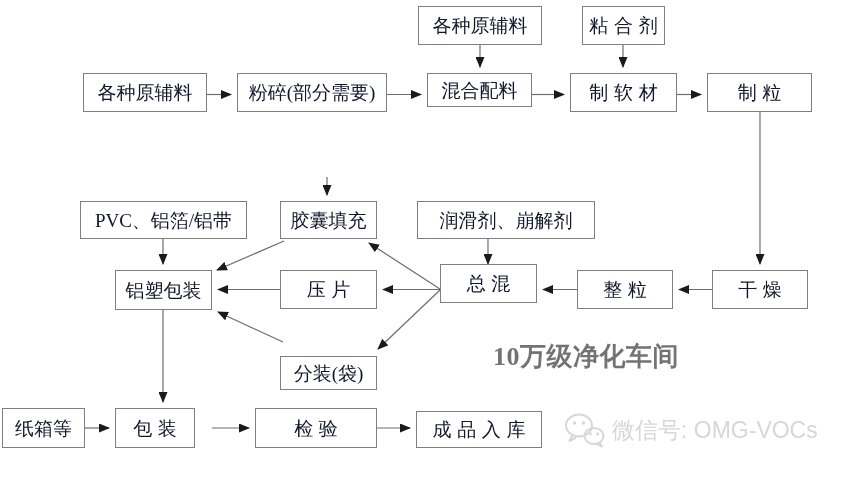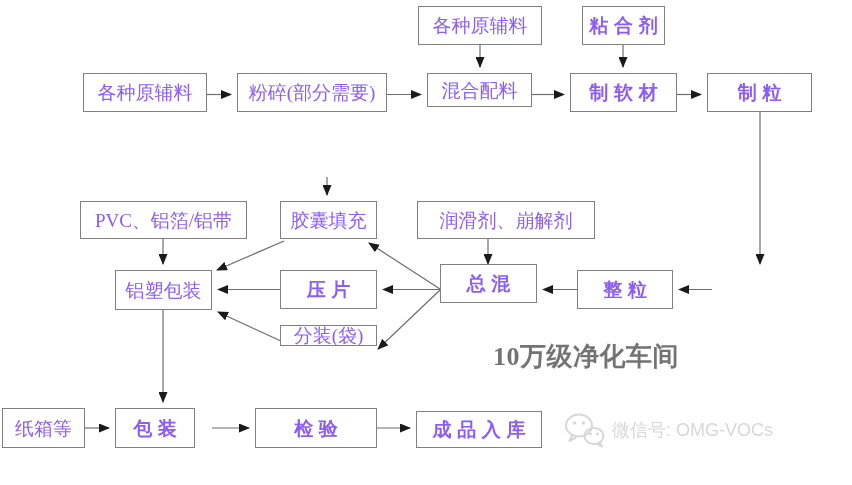--- a/index.html
+++ b/index.html
@@ -5,32 +5,32 @@
   html,body{margin:0;padding:0;background:#ffffff;}
   .stage{
     position:relative;width:852px;height:485px;background:#ffffff;overflow:hidden;
     font-family:"Liberation Serif","DejaVu Serif",serif;
   }
   .edges{position:absolute;left:0;top:0;width:852px;height:485px;}
   .edge{stroke:#6d6d6d;stroke-width:1.2;}
   .node{
     position:absolute;box-sizing:border-box;background:#ffffff;
     border:1px solid #7f7f7f;display:flex;align-items:center;justify-content:center;
-    font-size:19px;color:#8b5cf6;white-space:nowrap;line-height:1;
+    font-size:19px;color:#0f172a;white-space:nowrap;line-height:1;
   }
-  .node.spaced{letter-spacing:0.30em;text-indent:0.30em;font-weight:bold;}
+  .node.spaced{letter-spacing:0.30em;text-indent:0.30em;}
   .caption{
     position:absolute;left:488px;top:341px;width:196px;height:30px;
     font-size:26px;font-weight:bold;color:#737373;display:flex;align-items:center;
     justify-content:center;white-space:nowrap;letter-spacing:0.5px;
   }
   .watermark{
     position:absolute;left:563px;top:412px;display:flex;align-items:center;gap:7px;
     color:#d7d7d7;font-family:"Liberation Sans","DejaVu Sans",sans-serif;
-    font-size:18px;white-space:nowrap;text-shadow:1px 1px 1px rgba(255,255,255,0.95);
+    font-size:23px;white-space:nowrap;text-shadow:1px 1px 1px rgba(255,255,255,0.95);
   }
   .wm-icon{flex:0 0 auto;}
 </style>
 </head>
 <body>
 
 <div class="stage">
 
   <svg class="edges" width="852" height="485" viewBox="0 0 852 485">
     <defs>
@@ -76,21 +76,22 @@
   <div class="node" style="left:427px;top:73px;width:105px;height:34px">混合配料</div>
   <div class="node spaced" style="left:570px;top:73px;width:107px;height:39px">制软材</div>
   <div class="node spaced" style="left:707px;top:73px;width:105px;height:39px">制粒</div>
   <div class="node" style="left:80px;top:201px;width:167px;height:38px">PVC、铝箔/铝带</div>
   <div class="node" style="left:280px;top:201px;width:97px;height:38px">胶囊填充</div>
   <div class="node" style="left:417px;top:201px;width:178px;height:38px">润滑剂、崩解剂</div>
   <div class="node" style="left:115px;top:270px;width:97px;height:40px">铝塑包装</div>
   <div class="node spaced" style="left:280px;top:270px;width:97px;height:39px">压片</div>
   <div class="node spaced" style="left:440px;top:264px;width:97px;height:39px">总混</div>
   <div class="node spaced" style="left:577px;top:270px;width:96px;height:39px">整粒</div>
-  <div class="node" style="left:280px;top:325px;width:97px;height:21px">分装(袋)</div>
+  <div class="node spaced" style="left:712px;top:270px;width:96px;height:39px">干燥</div>
+  <div class="node" style="left:280px;top:356px;width:97px;height:34px">分装(袋)</div>
   <div class="node" style="left:2px;top:408px;width:83px;height:40px">纸箱等</div>
   <div class="node spaced" style="left:115px;top:408px;width:80px;height:40px">包装</div>
   <div class="node spaced" style="left:255px;top:408px;width:122px;height:40px">检验</div>
   <div class="node spaced" style="left:416px;top:411px;width:126px;height:37px">成品入库</div>
 
   <div class="caption">10万级净化车间</div>
 
   <div class="watermark">
     <svg class="wm-icon" width="42" height="36" viewBox="0 0 42 36">
       <g fill="none" stroke="#d7d7d7" stroke-width="2">

